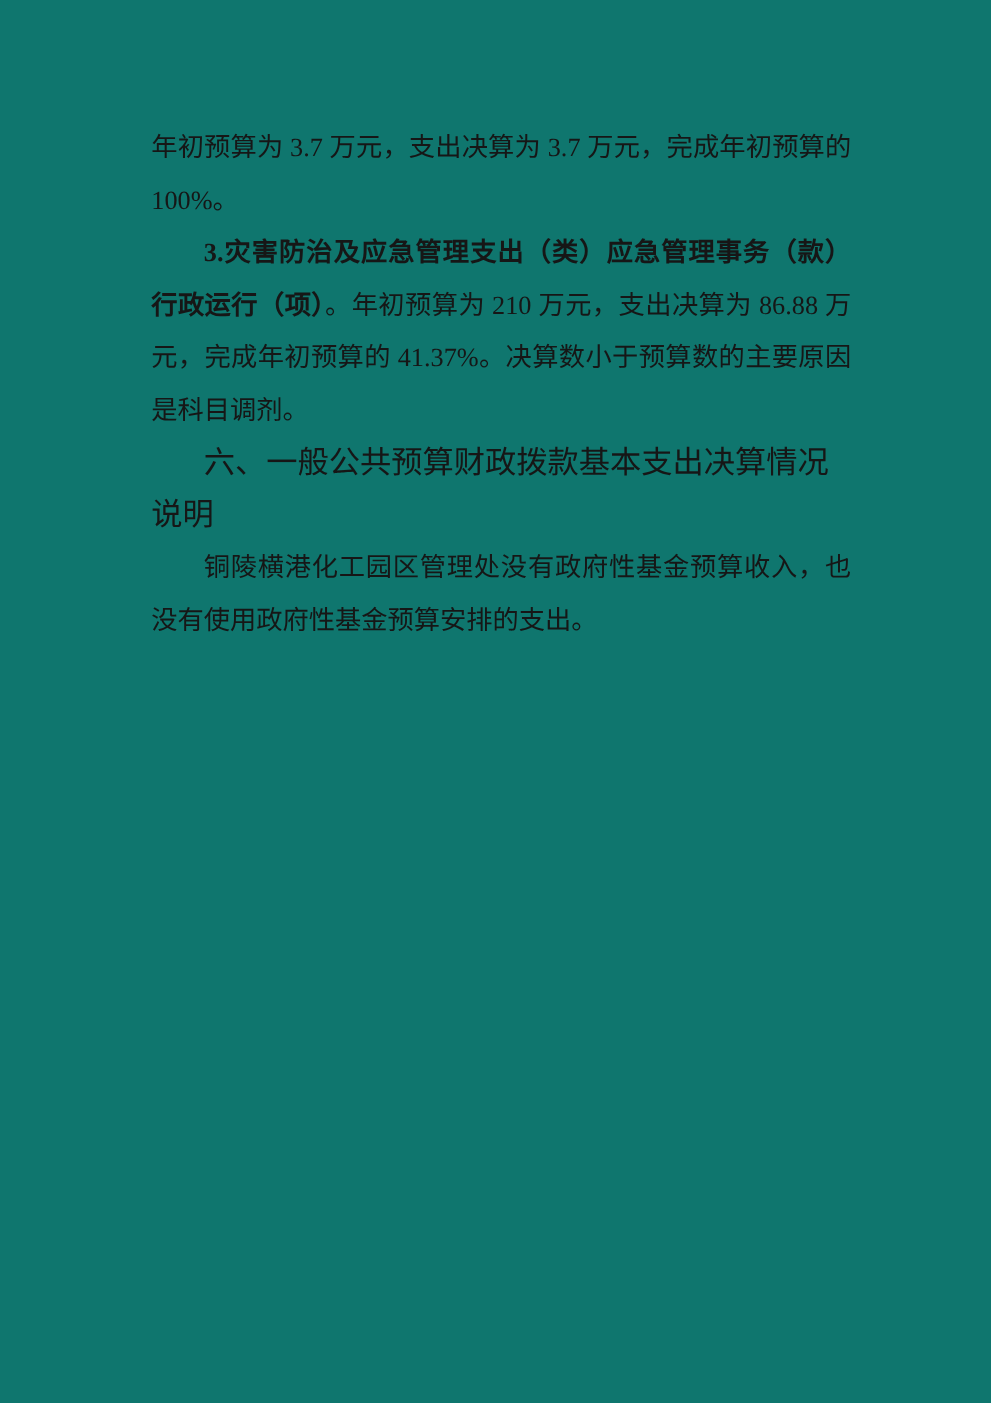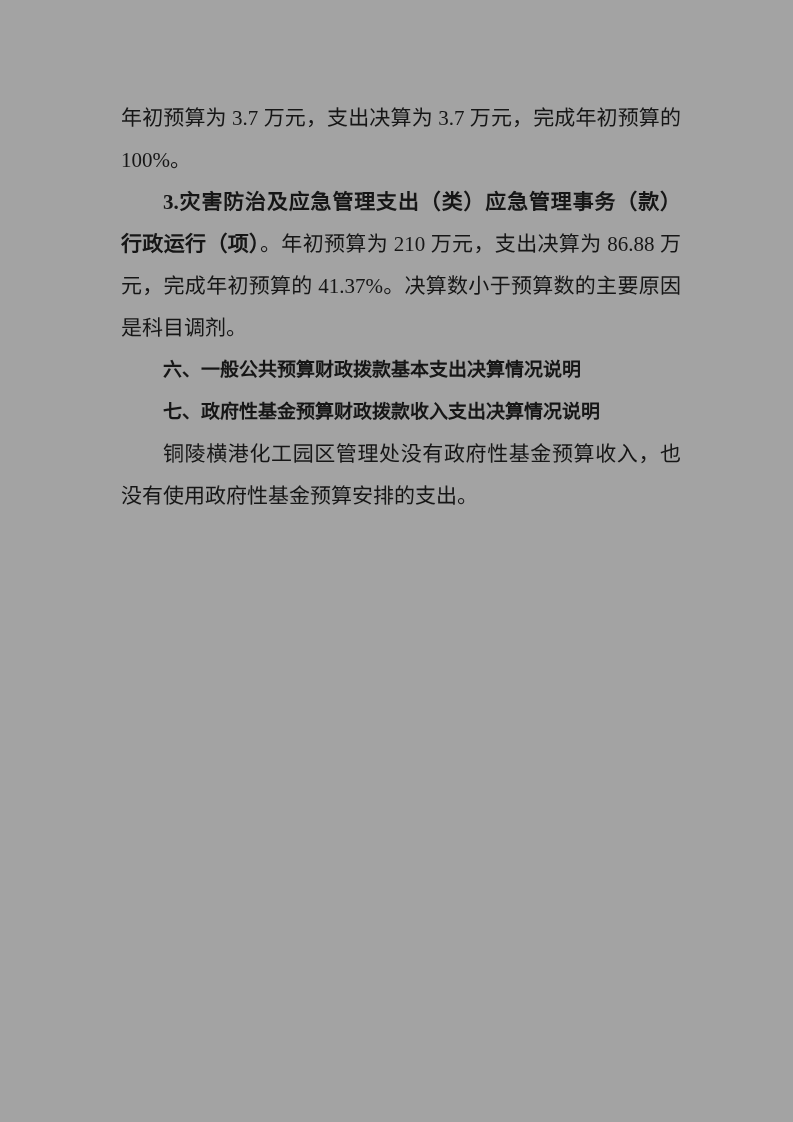--- a/index.html
+++ b/index.html
@@ -5,21 +5,21 @@
 <style>
   html, body {
     margin: 0;
     padding: 0;
     background: #ffffff;
   }
   .page {
     position: relative;
     width: 793px;
     height: 1122px;
-    background: #a3a3a3;
+    background: #0f766e;
     overflow: hidden;
   }
   .content {
     position: absolute;
     left: 121px;
     top: 97px;
     width: 560px;
     color: #161616;
     font-family: "Liberation Serif", "DejaVu Serif", serif;
     font-size: 21px;
@@ -35,23 +35,23 @@
   .para.continuation {
     text-indent: 0;
   }
   .run-bold {
     font-weight: 700;
   }
   .section-heading {
     margin: 0;
     padding: 0;
     text-indent: 42px;
-    font-size: 19px;
+    font-size: 25px;
     line-height: 42px;
-    font-weight: 700;
+    font-weight: 400;
     font-family: "Liberation Sans", "DejaVu Sans", sans-serif;
     text-align: left;
   }
 </style>
 </head>
 <body>
 
 <div class="page">
   <div class="content">
 
@@ -60,20 +60,19 @@
     </p>
 
 
     <p class="para">
       <span class="run-bold">3.灾害防治及应急管理支出（类）应急管理事务（款）行政运行（项）</span><span>。年初预算为 210 万元，支出决算为 86.88 万元，完成年初预算的 41.37%。决算数小于预算数的主要原因是科目调剂。</span>
     </p>
 
     <h3 class="section-heading">六、一般公共预算财政拨款基本支出决算情况说明</h3>
 
 
-    <h3 class="section-heading">七、政府性基金预算财政拨款收入支出决算情况说明</h3>
 
     <p class="para">
       <span>铜陵横港化工园区管理处没有政府性基金预算收入，也没有使用政府性基金预算安排的支出。</span>
     </p>
 
   </div>
 </div>
 
 </body></html>

